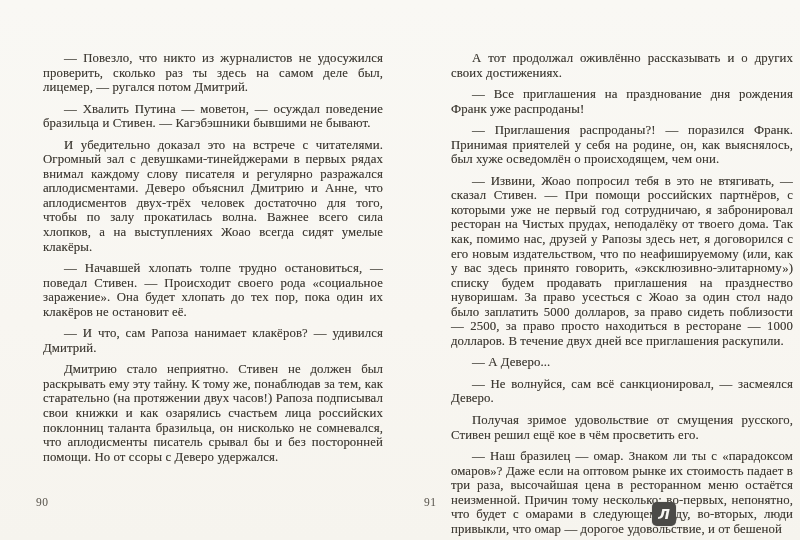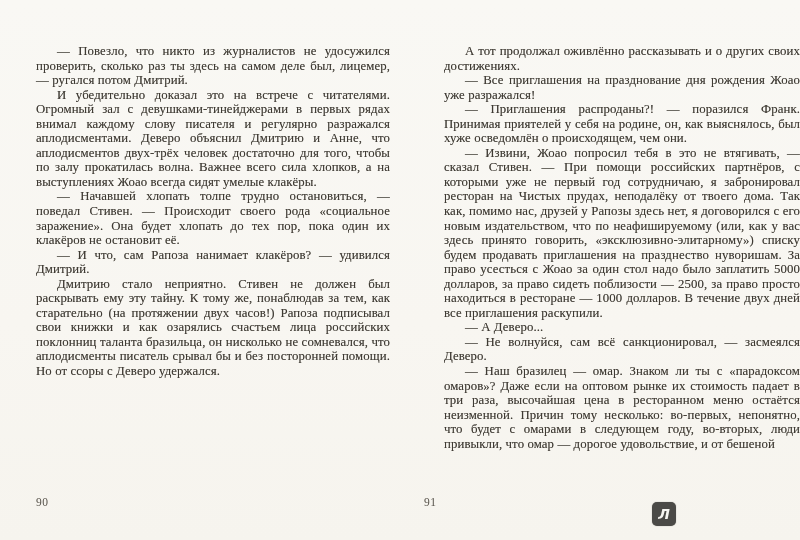--- a/index.html
+++ b/index.html
@@ -25,21 +25,21 @@
     color: #3e3a33;
     font-size: 12.8px;
     line-height: 14.55px;
     text-align: justify;
     letter-spacing: 0.1px;
     text-shadow: 0 0 0.5px rgba(62,58,51,0.45);
   }
   .page-text.left  { left: 36px;  width: 354px; }
   .page-text.right { left: 444px; width: 356px; }
   .page-text p {
-    margin: 0;
+    margin: 7px;
     padding: 0;
     text-indent: 21px;
   }
   .page-number {
     position: absolute;
     top: 496px;
     color: #56524a;
     font-size: 11.5px;
     text-align: left;
     letter-spacing: 0.5px;
@@ -68,33 +68,35 @@
     box-sizing: border-box;
   }
 </style>
 </head>
 <body>
 
 <div class="spread">
 
   <div class="page-text left">
     <p>— Повезло, что никто из журналистов не удосужился проверить, сколько раз ты здесь на самом деле был, лицемер, — ругался потом Дмитрий.</p>
+    <p>— Хвалить Путина — моветон, — осуждал поведение бразильца и Стивен. — Кагэбэшники бывшими не бывают.</p>
     <p>И убедительно доказал это на встрече с читателями. Огромный зал с девушками-тинейджерами в первых рядах внимал каждому слову писателя и регулярно разражался аплодисментами. Деверо объяснил Дмитрию и Анне, что аплодисментов двух-трёх человек достаточно для того, чтобы по залу прокатилась волна. Важнее всего сила хлопков, а на выступлениях Жоао всегда сидят умелые клакёры.</p>
     <p>— Начавшей хлопать толпе трудно остановиться, — поведал Стивен. — Происходит своего рода «социальное заражение». Она будет хлопать до тех пор, пока один их клакёров не остановит её.</p>
     <p>— И что, сам Рапоза нанимает клакёров? — удивился Дмитрий.</p>
     <p>Дмитрию стало неприятно. Стивен не должен был раскрывать ему эту тайну. К тому же, понаблюдав за тем, как старательно (на протяжении двух часов!) Рапоза подписывал свои книжки и как озарялись счастьем лица российских поклонниц таланта бразильца, он нисколько не сомневался, что аплодисменты писатель срывал бы и без посторонней помощи. Но от ссоры с Деверо удержался.</p>
   </div>
 
   <div class="page-text right">
     <p>А тот продолжал оживлённо рассказывать и о других своих достижениях.</p>
-    <p>— Все приглашения на празднование дня рождения Жоао уже разражался!</p>
+    <p>— Все приглашения на празднование дня рождения Франк уже распроданы!</p>
     <p>— Приглашения распроданы?! — поразился Франк. Принимая приятелей у себя на родине, он, как выяснялось, был хуже осведомлён о происходящем, чем они.</p>
     <p>— Извини, Жоао попросил тебя в это не втягивать, — сказал Стивен. — При помощи российских партнёров, с которыми уже не первый год сотрудничаю, я забронировал ресторан на Чистых прудах, неподалёку от твоего дома. Так как, помимо нас, друзей у Рапозы здесь нет, я договорился с его новым издательством, что по неафишируемому (или, как у вас здесь принято говорить, «эксклюзивно-элитарному») списку будем продавать приглашения на празднество нуворишам. За право усесться с Жоао за один стол надо было заплатить 5000 долларов, за право сидеть поблизости — 2500, за право просто находиться в ресторане — 1000 долларов. В течение двух дней все приглашения раскупили.</p>
     <p>— А Деверо...</p>
     <p>— Не волнуйся, сам всё санкционировал, — засмеялся Деверо.</p>
+    <p>Получая зримое удовольствие от смущения русского, Стивен решил ещё кое в чём просветить его.</p>
     <p>— Наш бразилец — омар. Знаком ли ты с «парадоксом омаров»? Даже если на оптовом рынке их стоимость падает в три раза, высочайшая цена в ресторанном меню остаётся неизменной. Причин тому несколько: во-первых, непонятно, что будет с омарами в следующем году, во-вторых, люди привыкли, что омар — дорогое удовольствие, и от бешеной</p>
   </div>
 
   <div class="page-number left">90</div>
   <div class="page-number right">91</div>
 
   <div class="watermark">
     <span>Л</span>
   </div>
 

